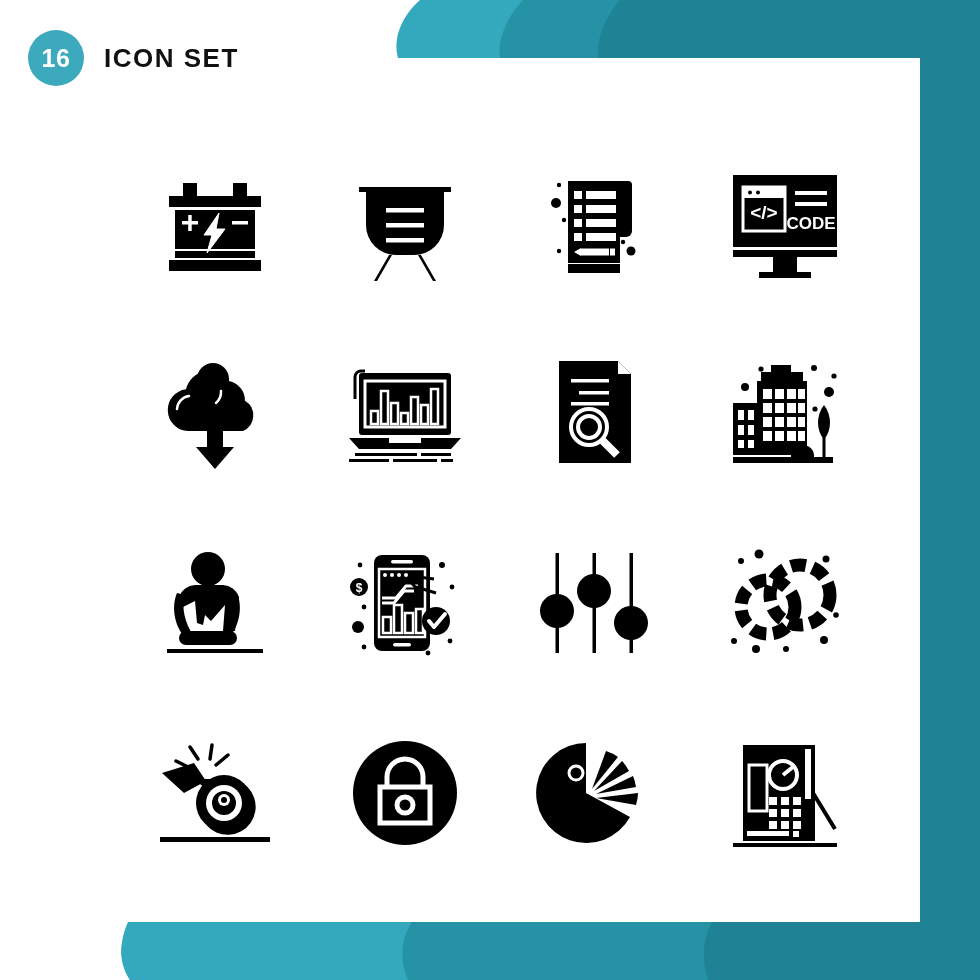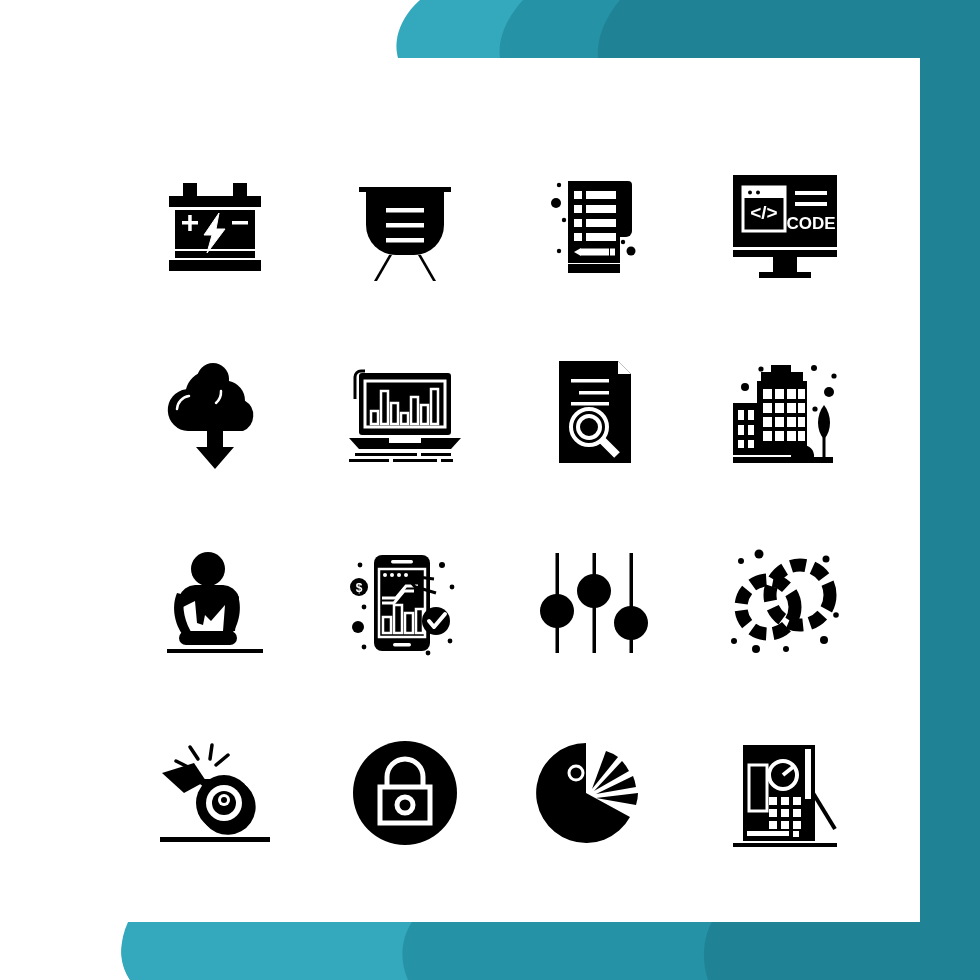--- a/index.html
+++ b/index.html
@@ -103,20 +103,24 @@
     <rect x="0" y="58" width="920" height="864" fill="#ffffff"></rect>
 
     <g>
       <path d="M130,980 C118,962 118,940 132,922 L980,922 L980,980 Z" fill="#34a8bc"></path>
       <path d="M408,980 C400,962 400,940 412,922 L980,922 L980,980 Z" fill="#2592a6"></path>
       <path d="M708,980 C702,962 702,940 712,922 L980,922 L980,980 Z" fill="#1f8295"></path>
     </g>
     <rect x="920" y="0" width="60" height="980" fill="#1f8295"></rect>
   </svg>
 
+  <div class="header">
+    <div class="count-badge">16</div>
+    <div class="set-title">Icon Set</div>
+  </div>
 
   <div class="icon-grid">
 
     <div class="icon-cell">
       <svg width="120" height="120" viewBox="0 0 120 120">
         <g fill="#000">
           <rect x="28" y="20" width="14" height="13"></rect>
           <rect x="78" y="20" width="14" height="13"></rect>
           <rect x="14" y="33" width="92" height="11"></rect>
           <path d="M20,47 H100 V86 H20 Z"></path>

